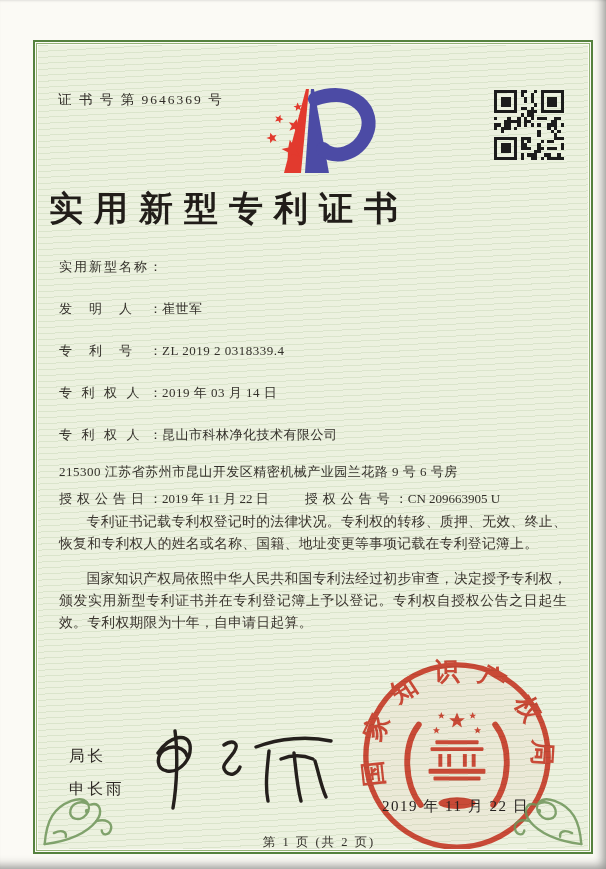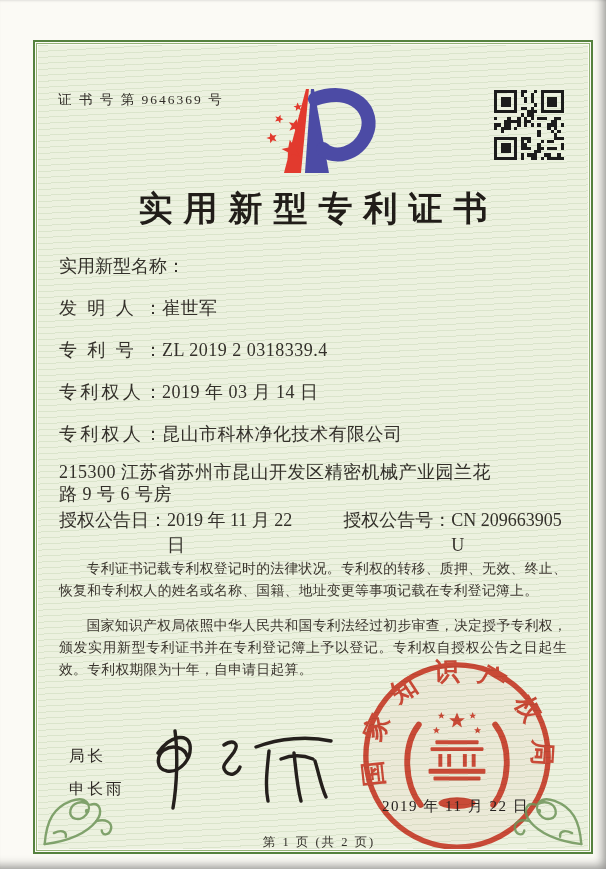--- a/index.html
+++ b/index.html
@@ -33,28 +33,28 @@
   .cert-no {
     position:absolute; left:20px; top:46px;
     font-size:13.5px; letter-spacing:2px; color:#2f2b26;
   }
 
   .logo { position:absolute; left:50%; top:36px; transform:translateX(-52%); width:152px; height:104px; }
   .qr   { position:absolute; right:24px; top:45px; width:70px; height:70px; }
   .qr svg { width:100%; height:100%; }
 
   .title {
-    position:absolute; left:0; right:0; top:141px; text-align:center;
+    position:absolute; left:0; right:0; top:141px; text-align:left;
     font-size:34px; font-weight:700; color:#211d19;
     letter-spacing:11px; text-indent:11px;
   }
 
   .flow { position:absolute; left:21px; right:21px; top:209px; color:#33302a; }
 
-  .f-row { display:flex; align-items:flex-start; margin-bottom:17px; font-size:18px; line-height:25px; }
+  .f-row { display:flex; align-items:flex-start; margin-bottom:17px; font-size:13px; line-height:25px; }
   .f-label {
     flex:0 0 103px; white-space:nowrap; letter-spacing:0;
     text-align:justify; text-align-last:justify; color:#33302a;
   }
   .f-value { flex:1; letter-spacing:.5px; }
   .f-row.addr { margin-top:-3px; margin-bottom:3px; }
   .f-row.addr .f-value { line-height:22px; max-width:436px; }
   .f-row.grant { margin-bottom:0; }
   .grant-right { display:flex; margin-left:36px; }
   .grant-right .f-label { flex:0 0 103px; }

